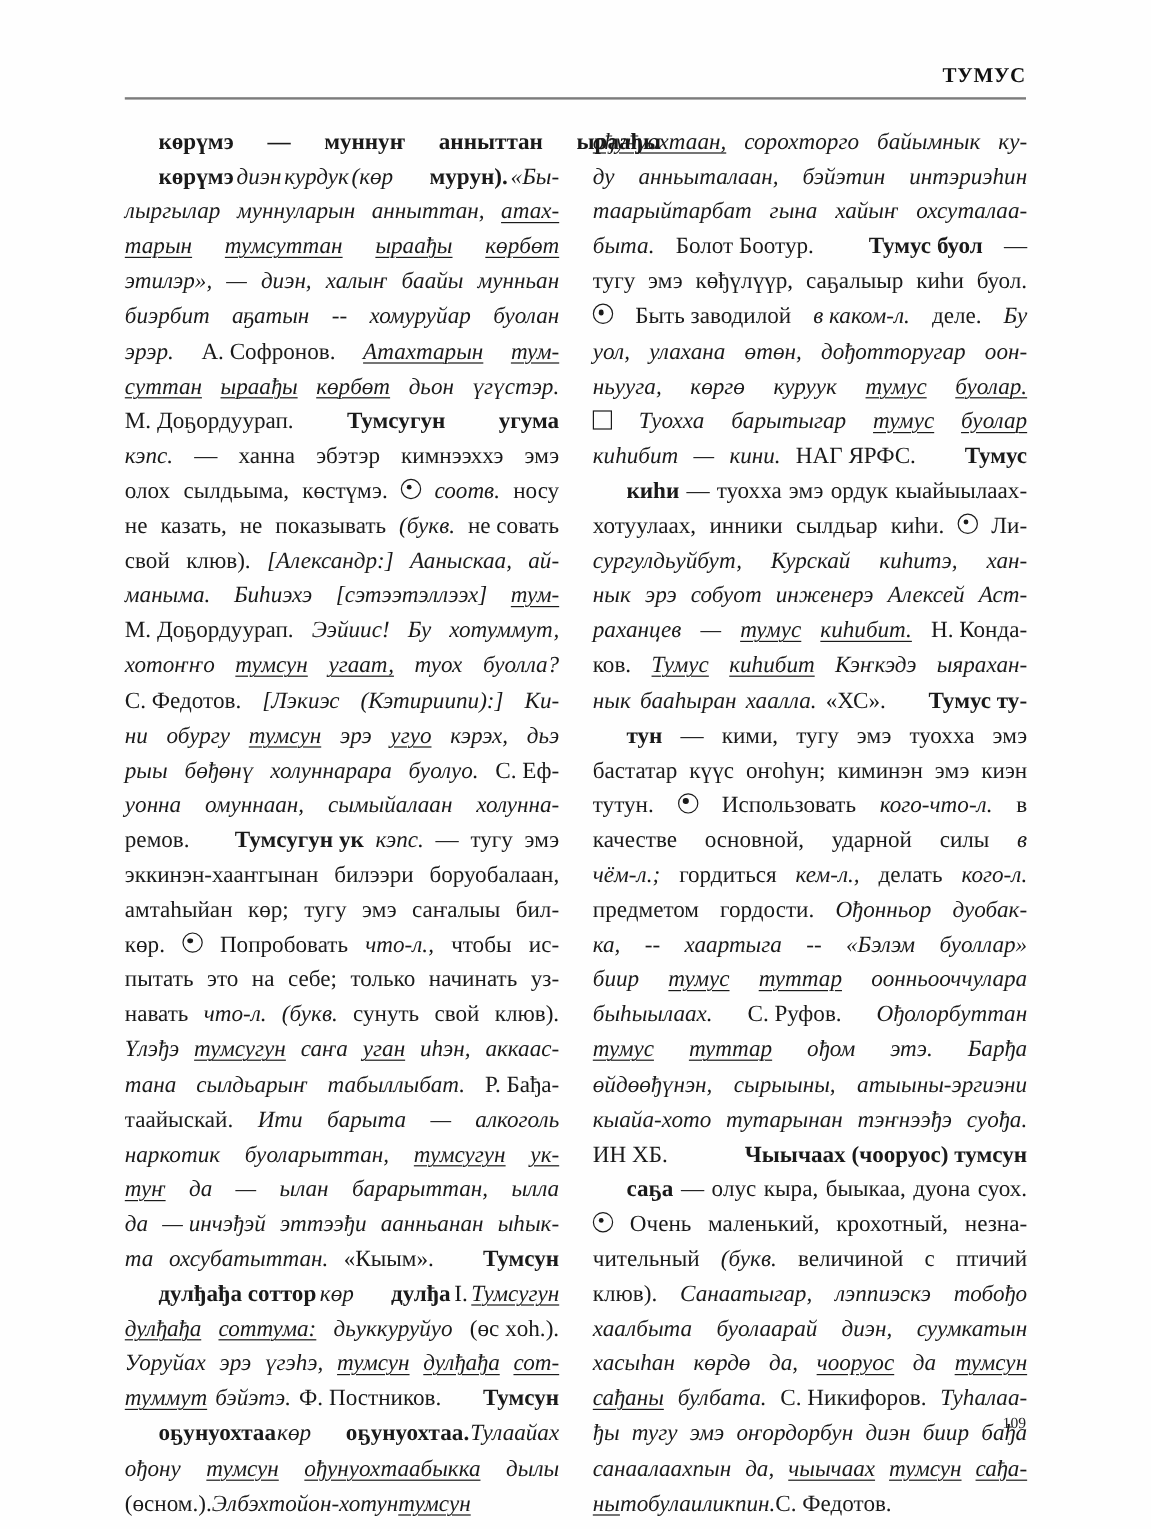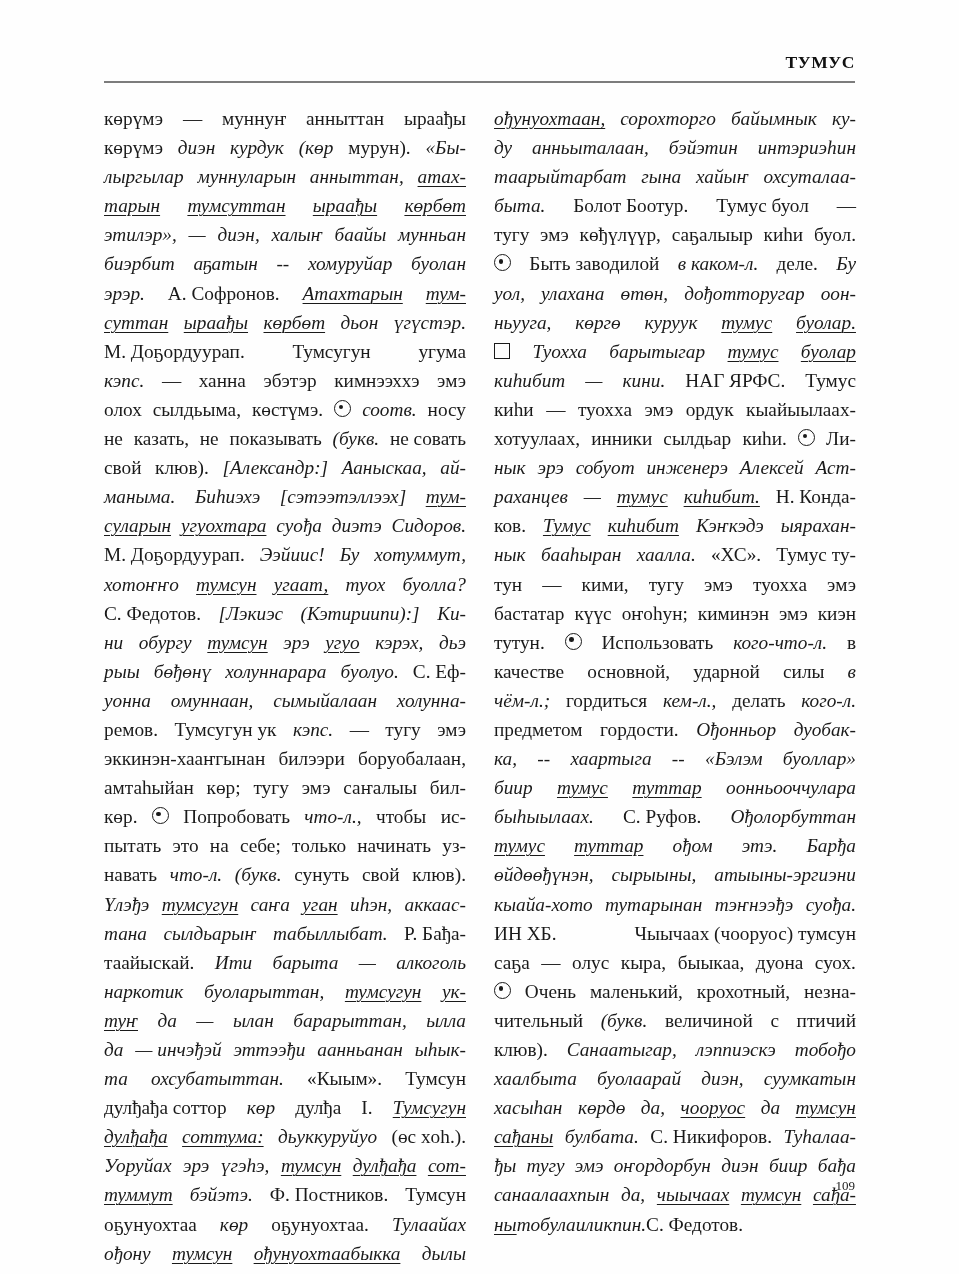--- a/index.html
+++ b/index.html
@@ -73,21 +73,21 @@
   .line.j {
     display: flex;
     justify-content: space-between;
     align-items: baseline;
   }
   .line.l { display: block; text-align-last: left; }
 
   .w { display: inline-block; white-space: pre; }
 
   
-  .b  { font-weight: 400; }
+  .b  { font-weight: 700; margin-left: 28px; }
   .i  { font-style: italic; }
   .iu { font-style: italic; text-decoration: underline; text-underline-offset: 2.5px; text-decoration-thickness: 1px; }
   .r  { font-style: normal; font-weight: 400; }
 
   
   .mark-circ {
     display: inline-block;
     width: 15px; height: 15px;
     border: 1.6px solid #1a1a1a;
     border-radius: 50%;
@@ -221,27 +221,20 @@
           <span class="w i">Ааныскаа,</span>
           <span class="w i">ай-</span>
         </div>
         <div class="line j">
           <span class="w i">маныма.</span>
           <span class="w i">Биһиэхэ</span>
           <span class="w i">[сэтээтэллээх]</span>
           <span class="w iu">тум-</span>
         </div>
         <div class="line j">
-          <span class="w iu">суларын</span>
-          <span class="w iu">угуохтара</span>
-          <span class="w i">суођа</span>
-          <span class="w i">диэтэ</span>
-          <span class="w i">Сидоров.</span>
-        </div>
-        <div class="line j">
           <span class="w r">М. Доҕордуурап.</span>
           <span class="w i">Ээйиис!</span>
           <span class="w i">Бу</span>
           <span class="w i">хотуммут,</span>
         </div>
         <div class="line j">
           <span class="w i">хотоҥҥо</span>
           <span class="w iu">тумсун</span>
           <span class="w iu">угаат,</span>
           <span class="w i">туох</span>
@@ -488,20 +481,26 @@
         </div>
         <div class="line j">
           <span class="w r">хотуулаах,</span>
           <span class="w r">инники</span>
           <span class="w r">сылдьар</span>
           <span class="w r">киһи.</span>
           <span class="w"><span class="mark-circ"></span></span>
           <span class="w r">Ли-</span>
         </div>
         <div class="line j">
+          <span class="w i">сургулдьуйбут,</span>
+          <span class="w i">Курскай</span>
+          <span class="w i">киһитэ,</span>
+          <span class="w i">хан-</span>
+        </div>
+        <div class="line j">
           <span class="w i">нык</span>
           <span class="w i">эрэ</span>
           <span class="w i">собуот</span>
           <span class="w i">инженерэ</span>
           <span class="w i">Алексей</span>
           <span class="w i">Аст-</span>
         </div>
         <div class="line j">
           <span class="w i">раханцев</span>
           <span class="w i">—</span>

